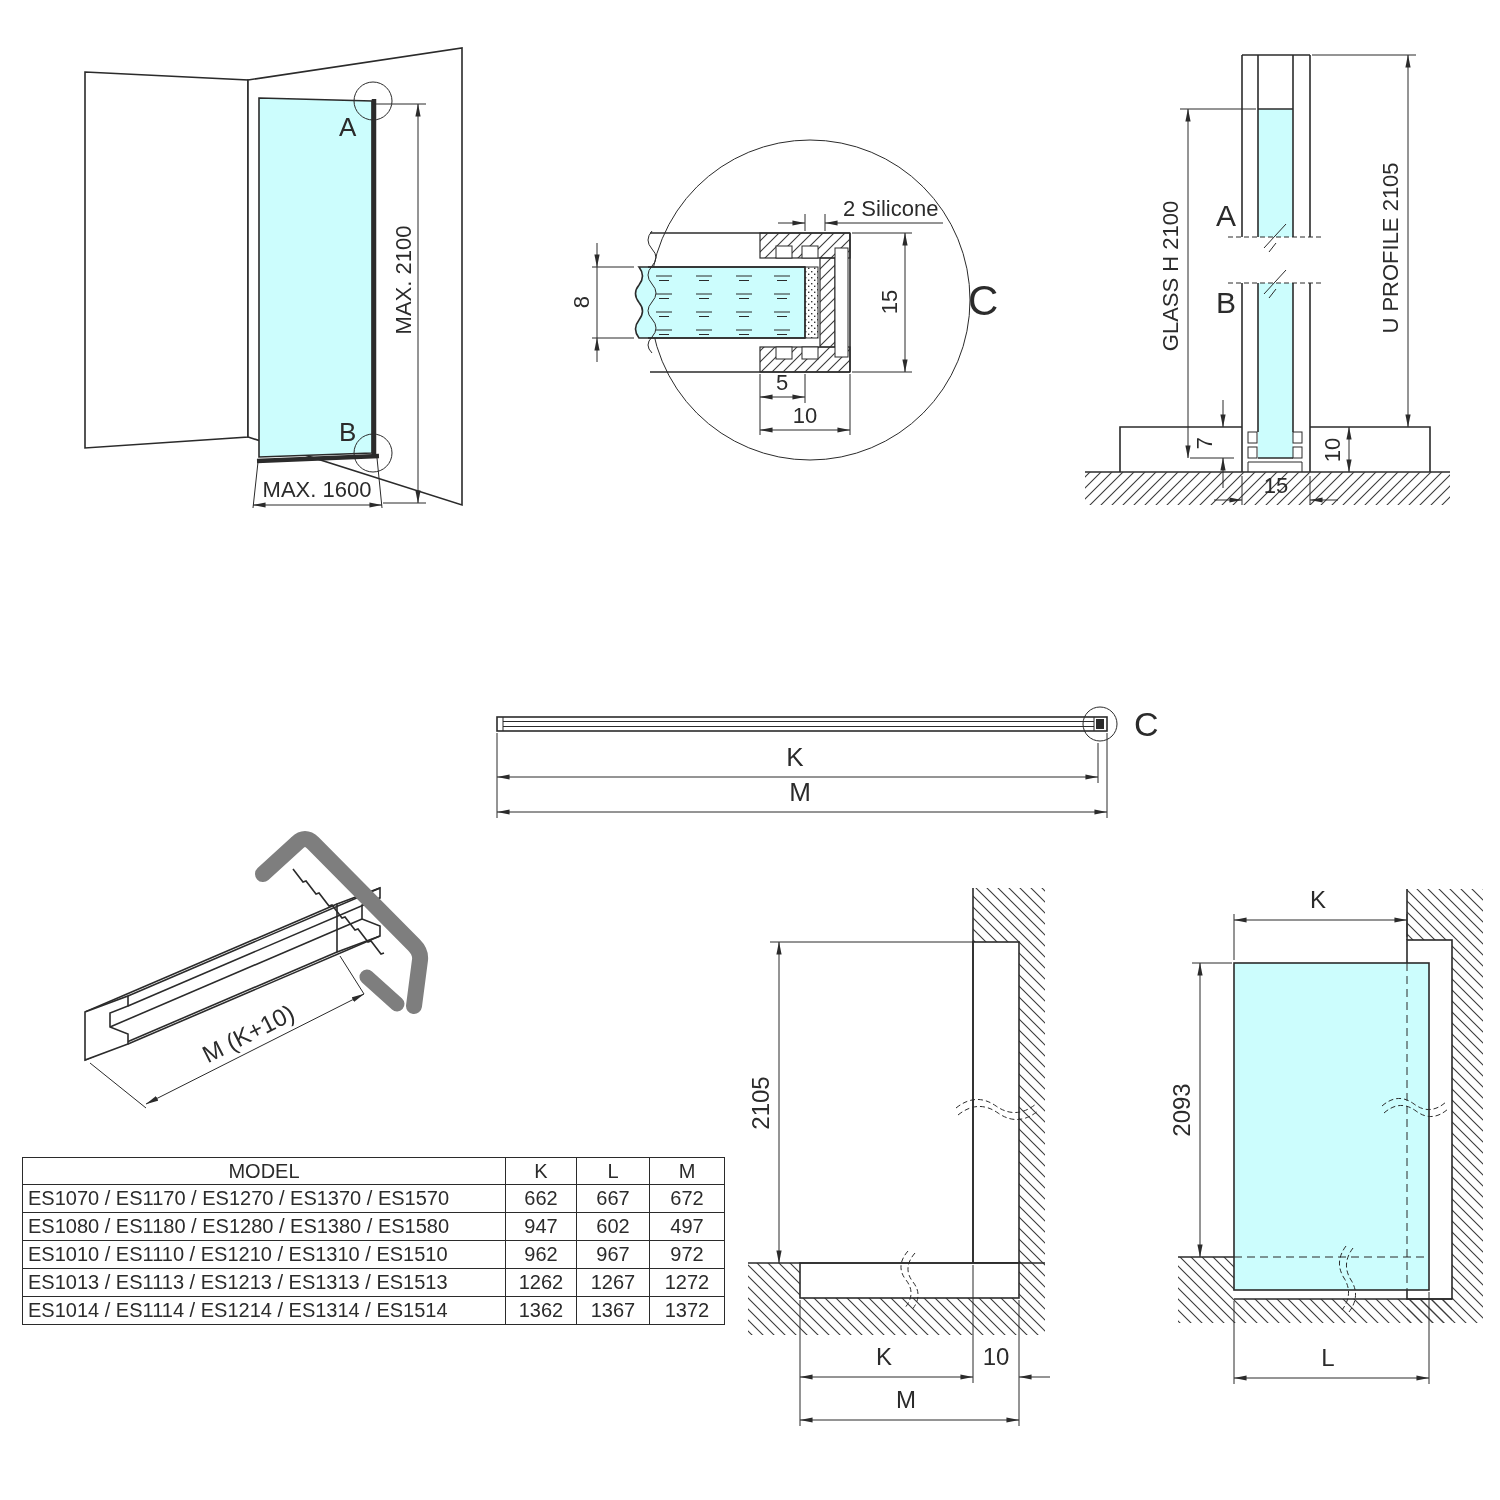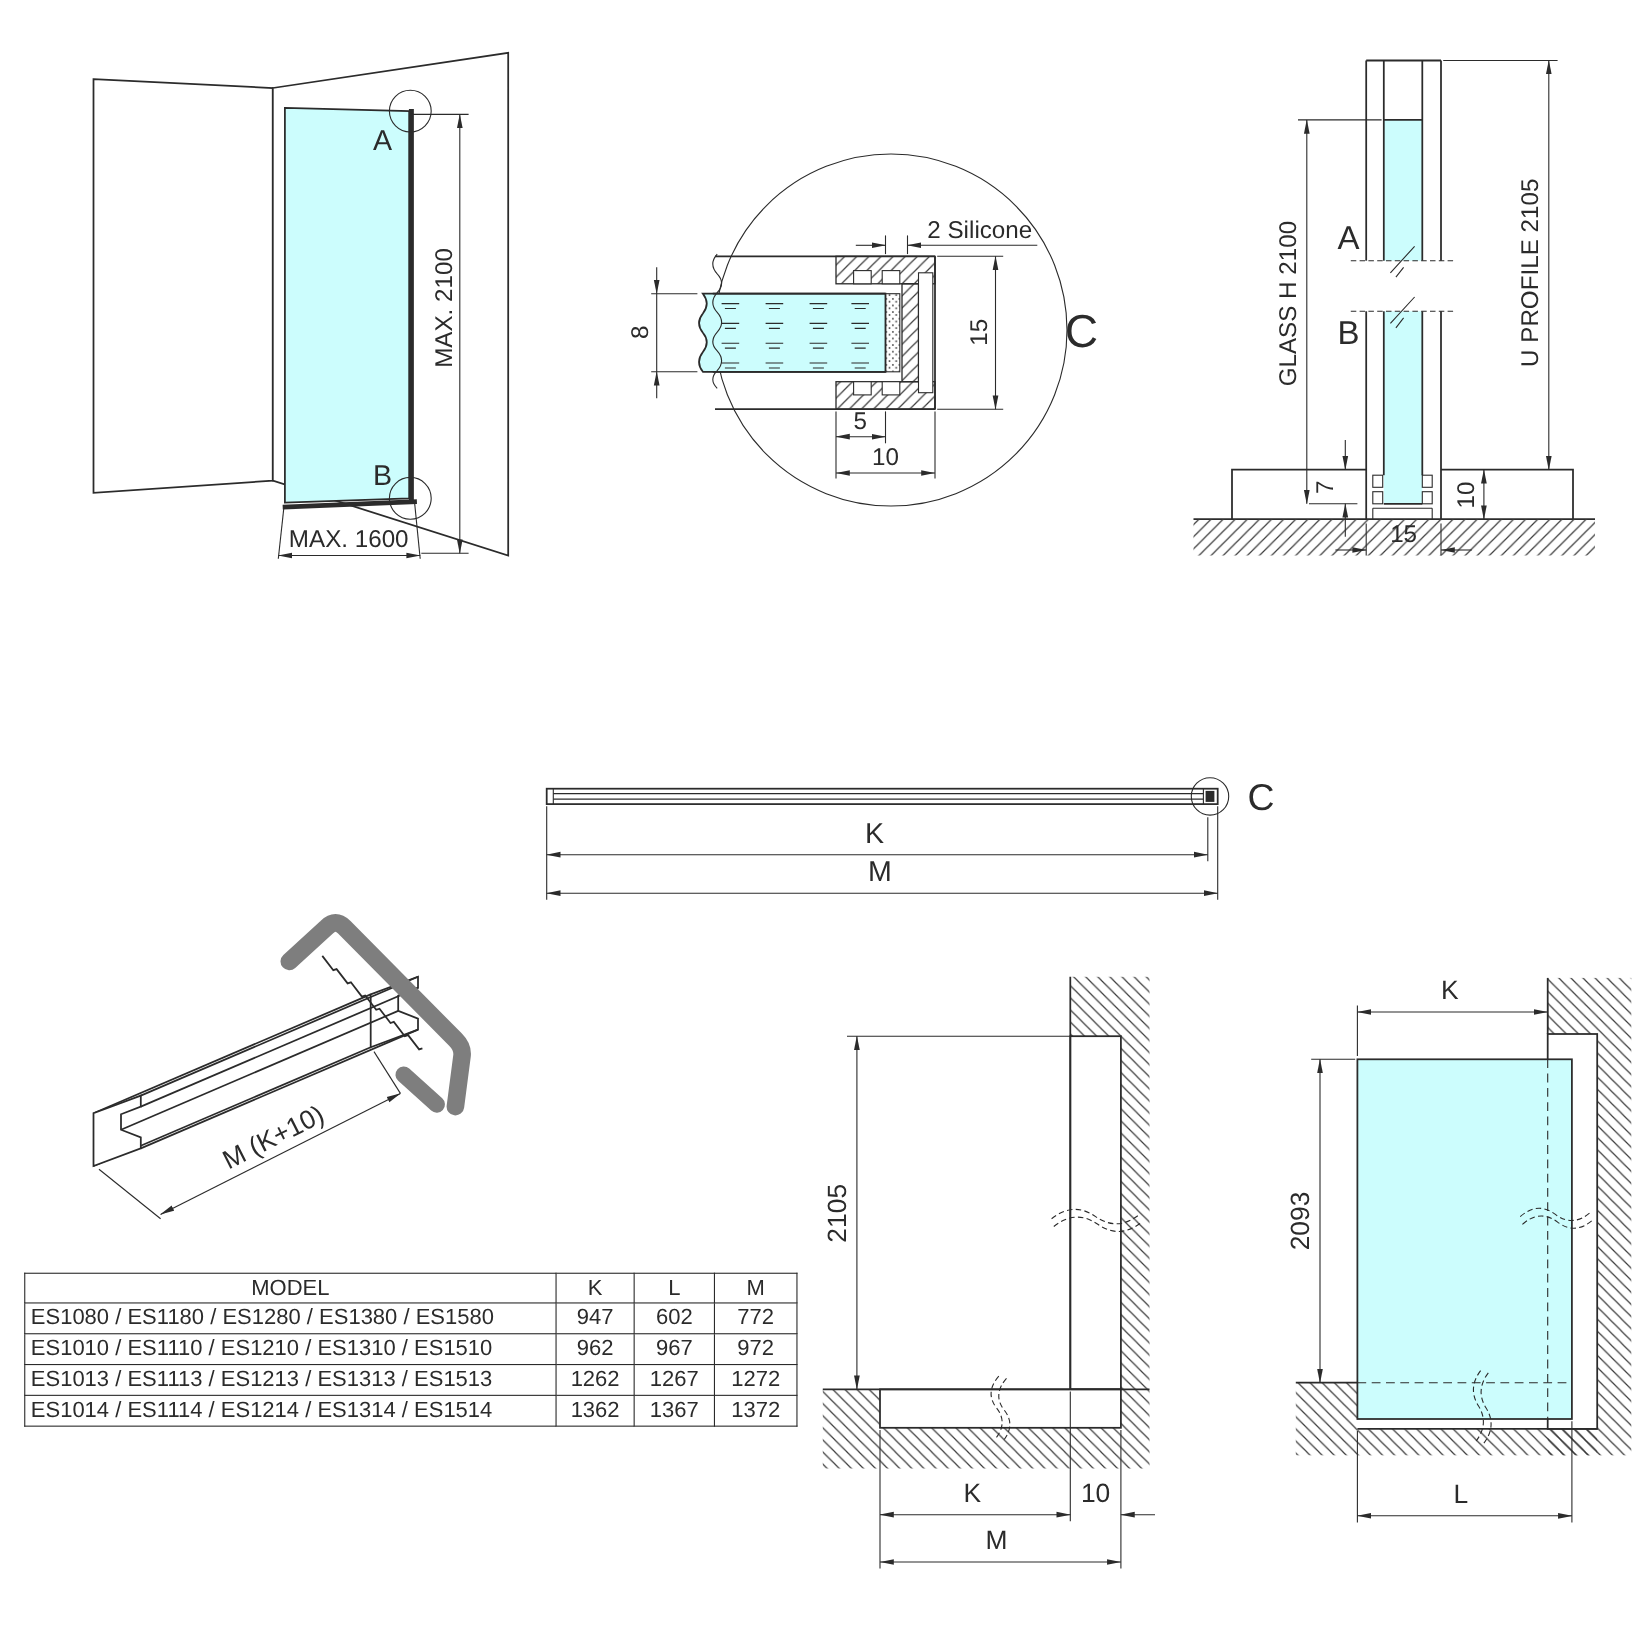--- a/index.html
+++ b/index.html
@@ -273,24 +273,30 @@
   <thead>
         <tr>
           <th>MODEL</th>
           <th>K</th>
           <th>L</th>
           <th>M</th>
         </tr>
       </thead>
   <tbody>
         <tr>
+          <td class="model">ES1070 / ES1170 / ES1270 / ES1370 / ES1570</td>
+          <td>662</td>
+          <td>667</td>
+          <td>672</td>
+        </tr>
+        <tr>
           <td class="model">ES1080 / ES1180 / ES1280 / ES1380 / ES1580</td>
           <td>947</td>
           <td>602</td>
-          <td>772</td>
+          <td>497</td>
         </tr>
         <tr>
           <td class="model">ES1010 / ES1110 / ES1210 / ES1310 / ES1510</td>
           <td>962</td>
           <td>967</td>
           <td>972</td>
         </tr>
         <tr>
           <td class="model">ES1013 / ES1113 / ES1213 / ES1313 / ES1513</td>
           <td>1262</td>

